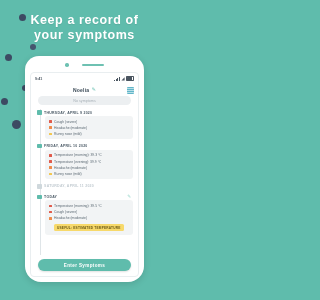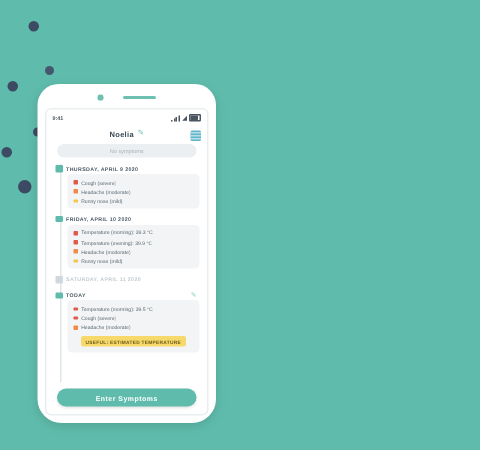--- a/index.html
+++ b/index.html
@@ -128,20 +128,22 @@
 <div class="bg"></div>
 
 <div class="dot d1"></div>
 <div class="dot d2"></div>
 <div class="dot d3"></div>
 <div class="dot d4"></div>
 <div class="dot d5"></div>
 <div class="dot d6"></div>
 
 <div class="headline">
+  <div>Keep a record of</div>
+  <div>your symptoms</div>
 </div>
 
 <div class="phone">
   <div class="notch">
     <div class="cam"></div>
     <div class="spk"></div>
   </div>
 
   <div class="screen">
 

